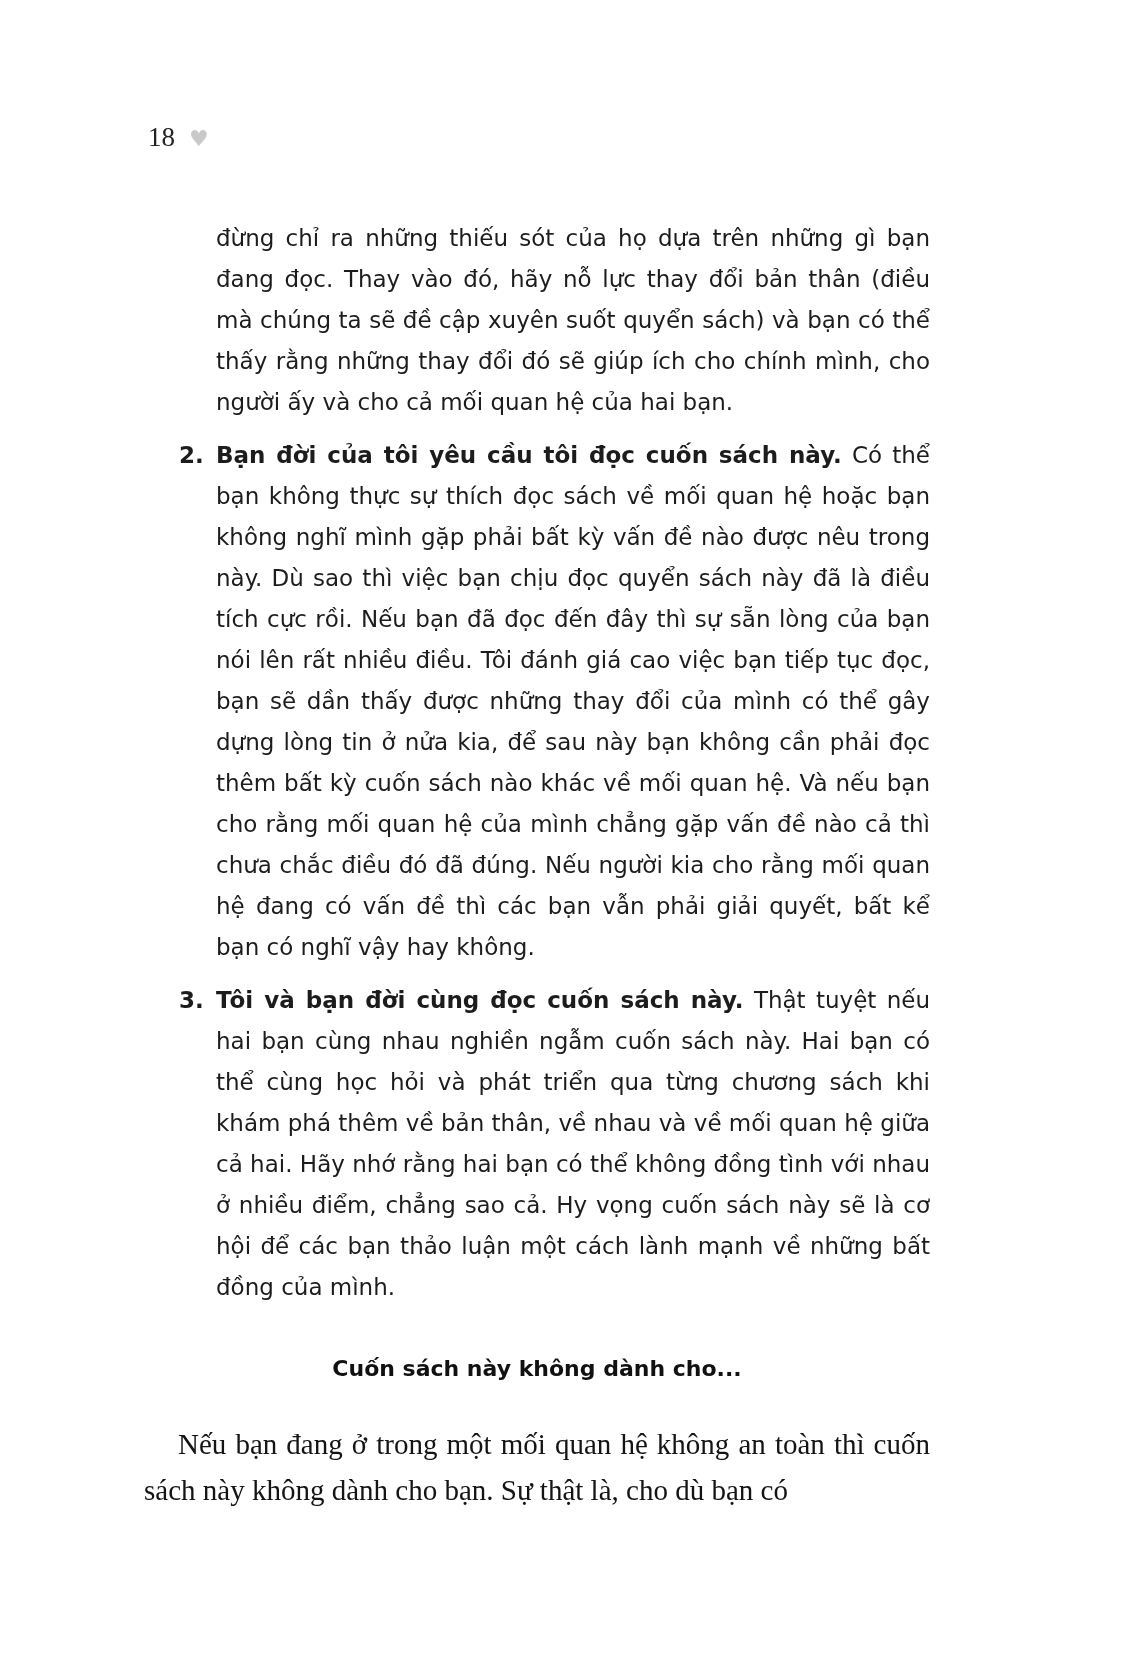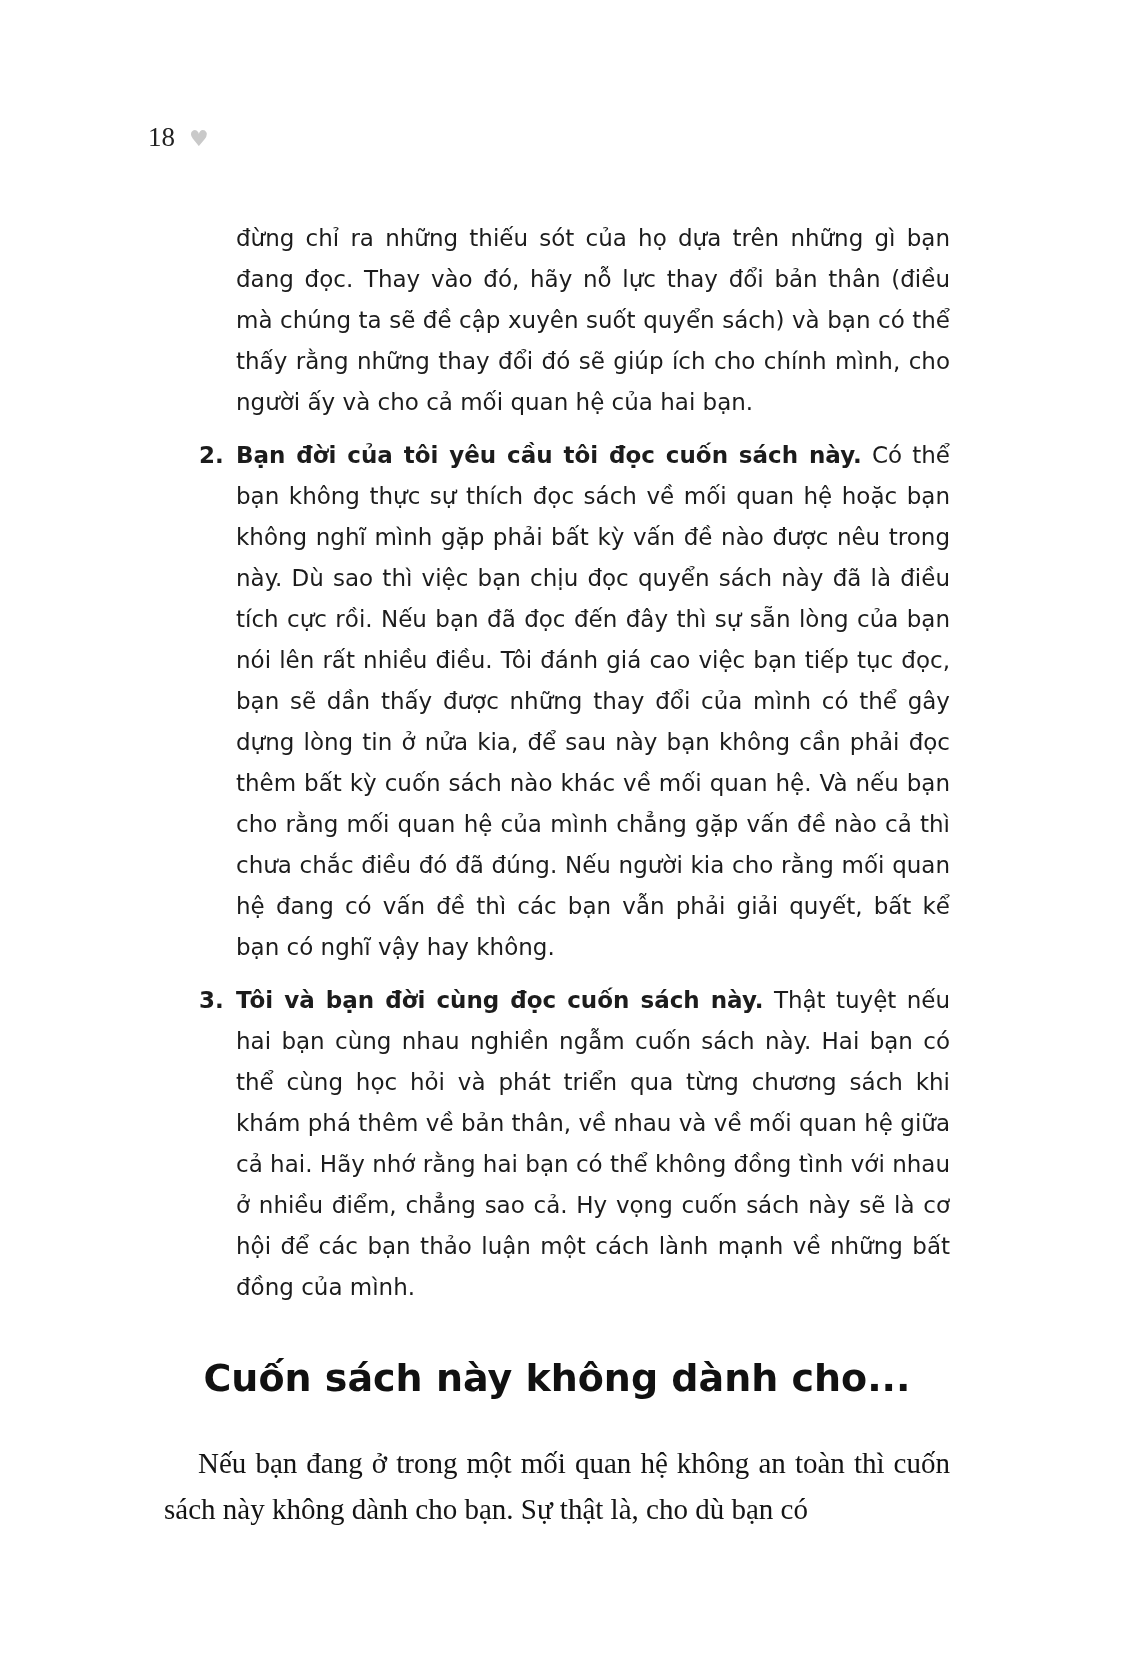--- a/index.html
+++ b/index.html
@@ -37,21 +37,21 @@
   .book-title {
     font-family: "DejaVu Sans", sans-serif;
     font-style: italic;
     font-size: 23px;
     color: #3d3d3d;
   }
 
   
   .text-column {
     position: absolute;
-    left: 164px;
+    left: 144px;
     top: 218px;
     width: 786px;
   }
   .body-par {
     font-size: 23px;
     line-height: 41px;
     text-align: justify;
     color: #1c1c1c;
   }
   .indented { margin-left: 72px; }
@@ -65,21 +65,21 @@
     top: 0;
     font-weight: bold;
     font-size: 23px;
     line-height: 41px;
   }
   .lead-bold { font-weight: bold; }
 
   .section-heading {
     margin-top: 48px;
     text-align: center;
-    font-size: 38px;
+    font-size: 22px;
     font-weight: bold;
     color: #111111;
     font-family: "DejaVu Sans", sans-serif;
   }
 
   .closing-par {
     margin-top: 40px;
     font-family: "Liberation Serif", serif;
     font-size: 29px;
     line-height: 46px;

